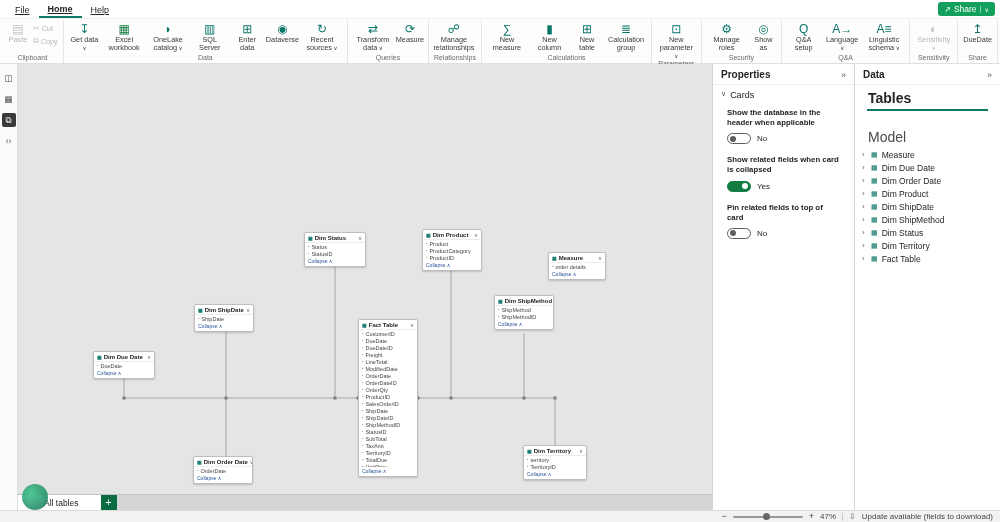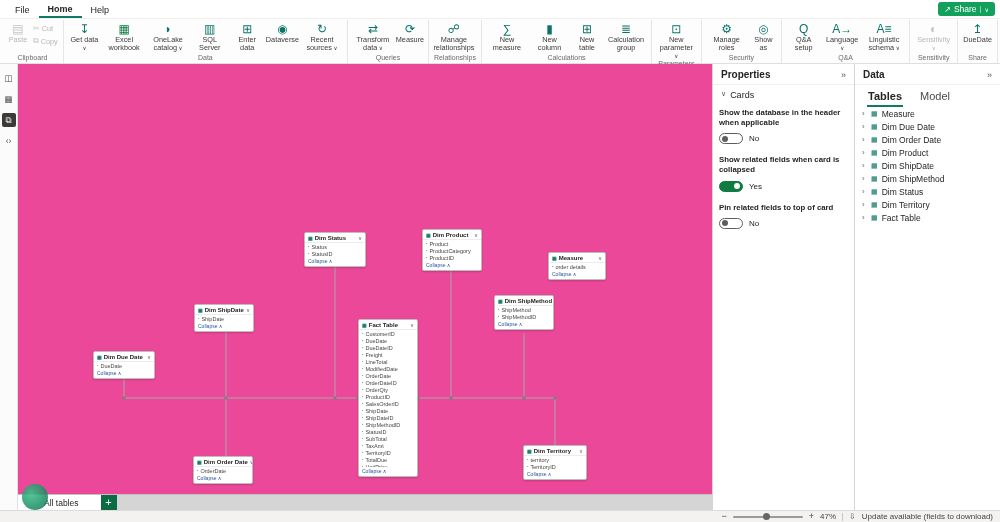--- a/index.html
+++ b/index.html
@@ -2,21 +2,21 @@
 <html><head>
 <meta charset="utf-8">
 <style>
   * { margin:0; padding:0; box-sizing:border-box; font-family:"Liberation Sans", sans-serif; }
   html,body { width:1000px; height:522px; overflow:hidden; background:#fff; color:#252423; }
   .app { width:1000px; height:522px; display:flex; flex-direction:column; }
 
   
   .titlebar { height:18px; display:flex; align-items:center; background:#fff; position:relative; flex:none; }
   .menu-tabs { display:flex; height:100%; align-items:stretch; padding-left:6px; }
-  .menu-tab { padding:2px 9px 0; font-size:9px; color:#252423; cursor:pointer; display:flex; align-items:center; }
+  .menu-tab { padding:2px 9px 0; font-size:9px; color:#252423; cursor:pointer; display:flex; align-items:center;text-decoration:underline; }
   .menu-tab.active { font-weight:bold; border-bottom:2px solid #117865; }
   .share { position:absolute; right:5px; top:2px; height:14px; background:#12a05c; color:#fff; border:none; border-radius:3px; display:flex; align-items:center; gap:3px; padding:0 6px; font-size:8.5px; cursor:pointer; }
   .share .share-caret { border-left:1px solid rgba(255,255,255,.5); padding-left:4px; font-size:6px; }
   .share .share-ic { font-size:8px; }
 
   
   .ribbon { height:46px; display:flex; align-items:stretch; background:#fdfdfd; border-bottom:1px solid #e1dfdd; border-top:1px solid #f1f0ee; padding:1px 2px 0; flex:none; }
   .ribbon-group { display:flex; flex-direction:column; justify-content:space-between; border-right:1px solid #e8e6e4; padding:1px 3px 0; }
   .rg-row { display:flex; align-items:flex-start; }
   .rg-label { font-size:7px; color:#6b6b6b; text-align:center; padding:0 2px 2px; white-space:nowrap; }
@@ -30,21 +30,21 @@
   .rbtn.disabled .ricon { color:#c6c4c2 !important; }
   .rlbl .caret { font-size:5.5px; color:inherit; }
 
   
   .main { height:446px; display:flex; flex:none; }
   .left-rail { width:18px; background:#fbfbfb; border-right:1px solid #e1dfdd; display:flex; flex-direction:column; align-items:center; gap:7px; padding-top:7px; flex:none; }
   .rail-item { width:14px; height:14px; display:flex; align-items:center; justify-content:center; font-size:8.5px; color:#4a4a4a; border-radius:2px; cursor:pointer; }
   .rail-item.active { background:#3b3a39; color:#fff; }
 
   
-  .canvas { flex:1; position:relative; background:#ec4899; overflow:hidden;padding-left:8px; }
+  .canvas { flex:1; position:relative; background:#e5e5e5; overflow:hidden;padding-left:8px; }
   #relsvg { position:absolute; left:0; top:0; width:100%; height:100%; }
   .tcard { position:absolute; background:#fff; border:1px solid #bdbdbd; border-radius:2px; box-shadow:0 1px 2px rgba(0,0,0,.18); display:flex; flex-direction:column; overflow:hidden; cursor:move; }
   .tcard-h { display:flex; align-items:center; gap:2px; padding:2px 3px 1px; border-bottom:1px solid #ececec; font-size:6px; font-weight:bold; color:#252423; white-space:nowrap; }
   .tcard-h .ticon { color:#0a7468; font-size:5px; }
   .tcard-h .chev { margin-left:auto; color:#8a8a8a; font-size:5px; }
   .tbody { display:flex; flex-direction:column; overflow:hidden; flex:1; }
   .tfield { display:flex; align-items:center; gap:2px; padding:0 3px; height:7px; flex:none; color:#484644; font-size:5.5px; white-space:nowrap; overflow:hidden; }
   .tfield .ficon { color:#9a9a9a; font-size:4px; }
   .tcard-f { padding:1px 3px 2px; color:#2b579a; font-size:5px; white-space:nowrap; cursor:pointer; }
   .alltabs { position:absolute; left:0; right:0; bottom:0; height:16px; background:#d5d5d5; border-top:1px solid #c2c2c2; display:flex; align-items:stretch; z-index:20; }
@@ -53,32 +53,32 @@
   .watermark { position:absolute; left:4px; bottom:0px; width:26px; height:26px; border-radius:50%; background:radial-gradient(circle at 35% 35%, #35c286, #0a6b4f); opacity:.85; z-index:30; }
 
   
   .panel-h { display:flex; justify-content:space-between; align-items:center; padding:5px 8px 4px; font-size:10px; font-weight:bold; border-bottom:1px solid #efefef; }
   .pcollapse { color:#555; font-size:9px; font-weight:normal; cursor:pointer; }
 
   
   .props { width:142px; background:#fff; border-left:1px solid #d6d4d2; display:flex; flex-direction:column; flex:none; }
   .section-h { display:flex; align-items:flex-start; gap:4px; padding:5px 8px; font-size:9px; color:#252423; cursor:pointer; }
   .section-h .schev { font-size:7px; color:#555; }
-  .setting { padding:3px 6px 0; }
+  .setting { padding:3px 14px 0; }
   .setting .slabel { font-size:7.8px; font-weight:bold; color:#252423; line-height:1.3; }
   .toggle-row { display:flex; align-items:center; gap:6px; margin:5px 0 8px; }
   .toggle { width:24px; height:11px; border-radius:6px; border:1px solid #605e5c; position:relative; cursor:pointer; flex:none; }
   .toggle .knob { position:absolute; top:1.5px; left:2px; width:6px; height:6px; border-radius:50%; background:#605e5c; }
   .toggle.on { background:#107c41; border-color:#107c41; }
   .toggle.on .knob { left:auto; right:2px; background:#fff; }
   .tvalue { font-size:8px; color:#252423; }
 
   
   .datap { width:146px; background:#fff; border-left:1px solid #d6d4d2; display:flex; flex-direction:column; flex:none; }
-  .tabs { display:flex; gap:16px; padding:3px 12px 0; font-size:11px; }
+  .tabs { display:flex; gap:16px; padding:3px 12px 0; font-size:14px;flex-direction:column; }
   .tab { padding:2px 1px 3px; color:#4a4a4a; cursor:pointer; }
   .tab.active { font-weight:bold; color:#252423; border-bottom:2px solid #117865; }
   .searchbox { margin:7px 8px 5px; border:1px solid #8a8886; border-radius:2px; height:17px; display:flex; align-items:center; gap:4px; padding:0 5px; }
   .searchbox input { border:none; outline:none; font-size:8.5px; width:100%; color:#252423; background:transparent; }
   .mag { width:8px; height:9px; position:relative; flex:none; }
   .mag::before { content:""; position:absolute; width:5px; height:5px; border:1px solid #666; border-radius:50%; left:0; top:1px; }
   .mag::after { content:""; position:absolute; width:4px; height:1px; background:#666; transform:rotate(45deg); left:4px; top:7px; }
   .tree { overflow:hidden; }
   .trow { display:flex; align-items:center; gap:4px; height:13px; padding:0 7px; font-size:8.5px; color:#252423; cursor:pointer; white-space:nowrap; }
   .trow .tchev { color:#666; font-size:8px; width:5px; flex:none; }

